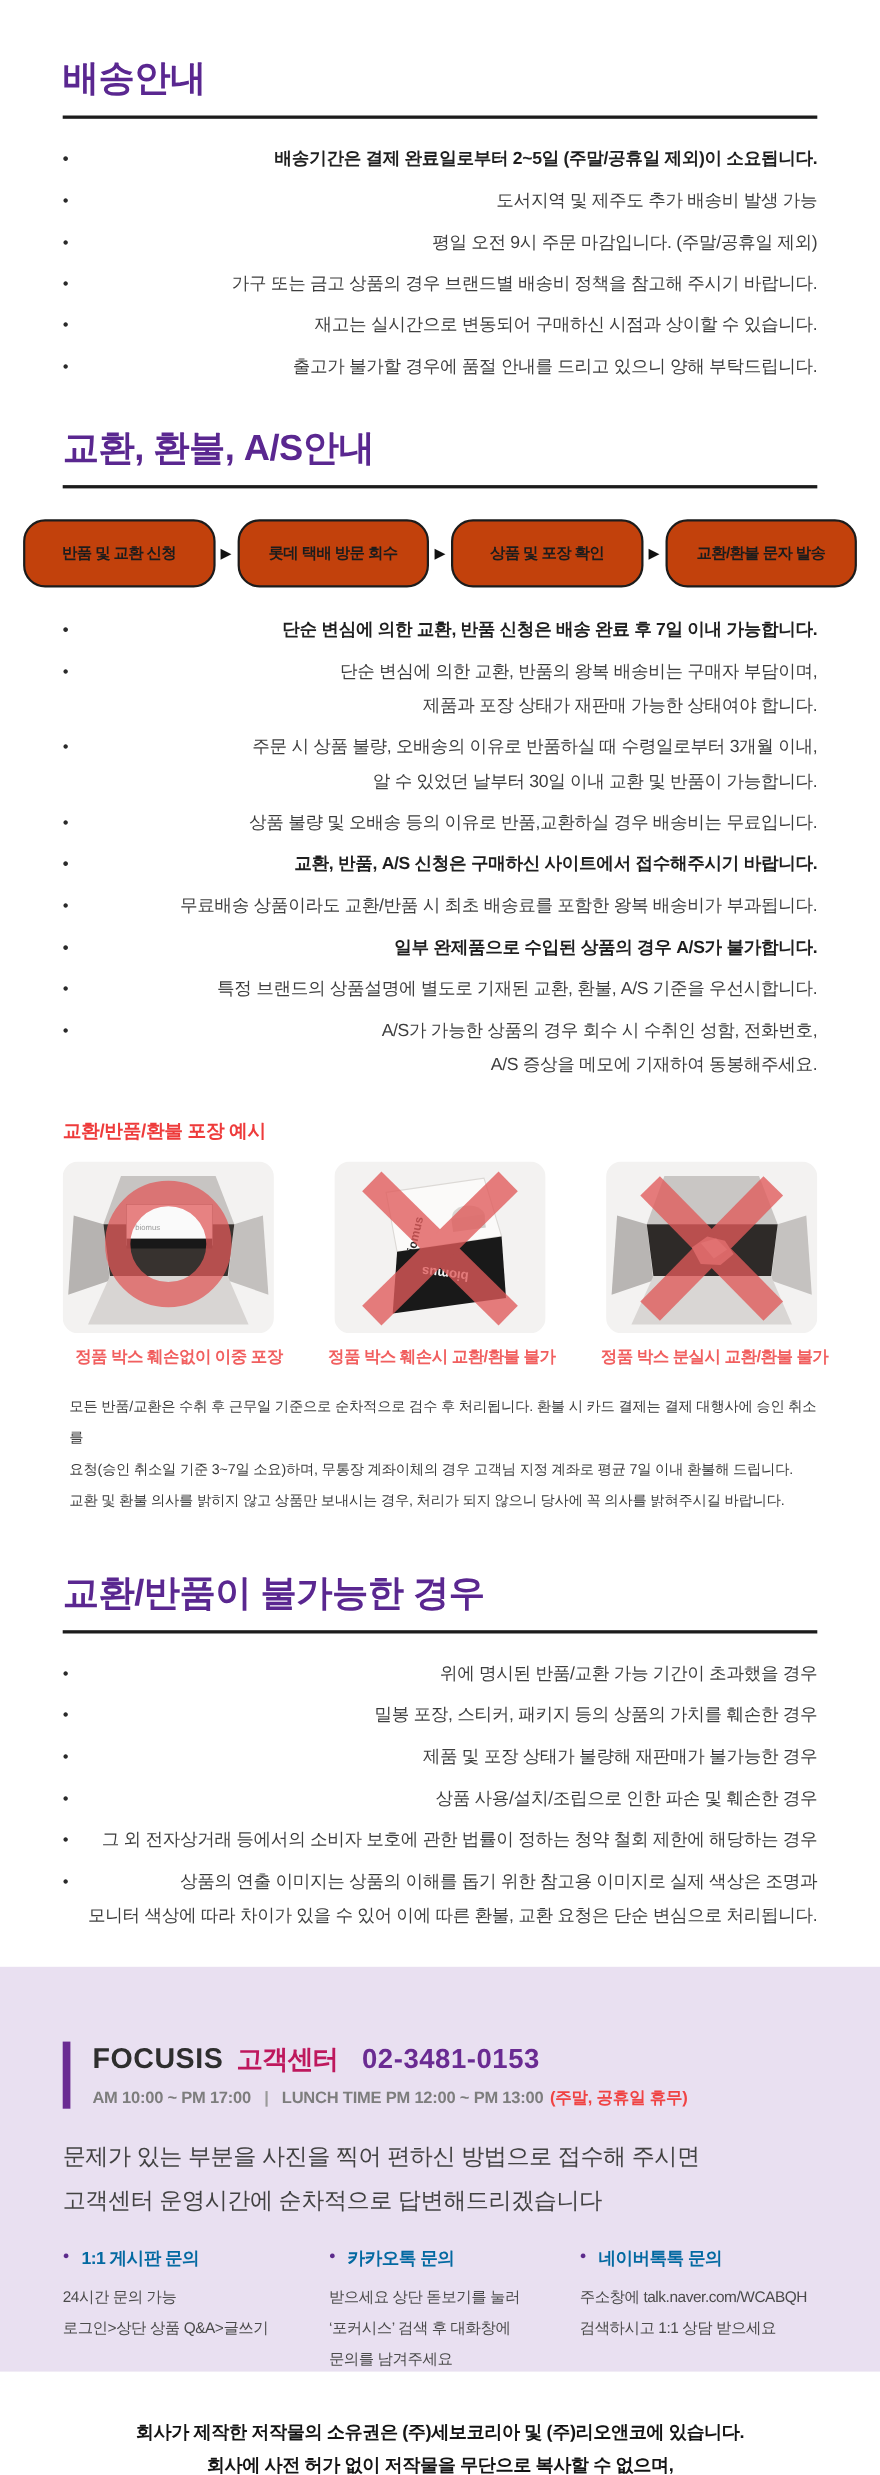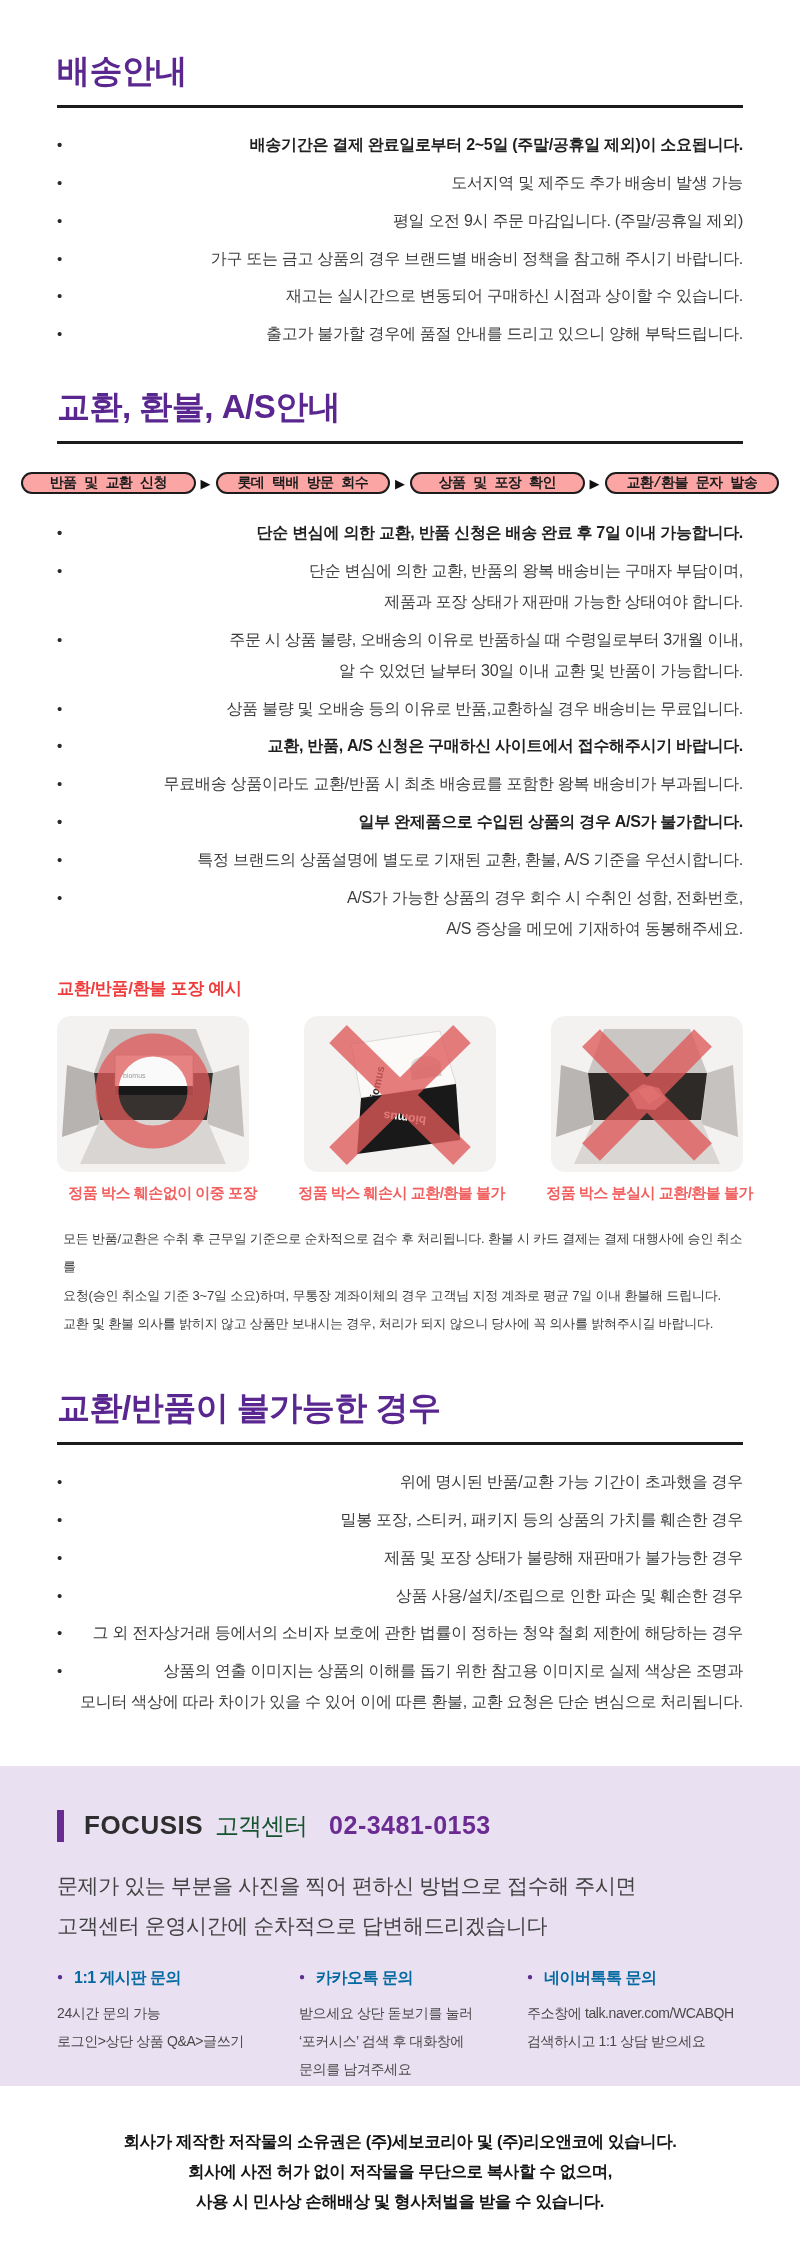--- a/index.html
+++ b/index.html
@@ -16,39 +16,39 @@
   
   ul.bullets { list-style:none; margin:0; padding:0; }
   ul.bullets li { position:relative; padding-left:17px; font-size:16px; line-height:1.18; margin-bottom:19px; color:#3d3d3d; letter-spacing:-0.3px;text-align:right; }
   ul.bullets li::before { content:"•"; position:absolute; left:0; top:0; color:#2a2a2a; font-size:15px; }
   ul.bullets li.b { font-weight:800; color:#1f1f1f; }
   ul.bullets li.cont { margin-top:-7px; }
   ul.bullets li.cont::before { content:""; }
 
   
   .steps { display:flex; align-items:center; justify-content:space-between; margin:0 -36px 30px -36px; }
-  .pill { flex:1; border:2px solid #1c1c1c; border-radius:20px; background:#fca5a5; text-align:center;
-          font-size:14px; font-weight:800; color:#1c1c1c; padding:0 2px; letter-spacing:-0.6px; white-space:nowrap;font-family:Liberation Mono, monospace; }
+  .pill { flex:1; border:2px solid #1c1c1c; border-radius:20px; background:#c2410c; text-align:center;
+          font-size:14px; font-weight:800; color:#1c1c1c; padding:20px 2px; letter-spacing:-0.6px; white-space:nowrap; }
   .step-arrow { flex:0 0 auto; color:#111; font-size:13px; margin:0 5px; }
 
   
   .pack-title { color:#ee3b3b; font-weight:800; font-size:17px; margin:38px 0 16px 0; letter-spacing:-0.3px; }
   .tiles { display:flex; justify-content:space-between; }
   .tile { width:192px; }
   .tile svg { display:block; width:192px; height:156px; }
   .captions { display:flex; justify-content:space-between; margin-top:12px; }
   .cap { width:210px; text-align:right; color:#f15f5f; font-size:15px; font-weight:700; letter-spacing:-0.5px; }
   .pack-note { margin-top:22px; font-size:13px; line-height:2.2; color:#3b3b3b; letter-spacing:-0.2px; padding-left:6px; }
 
   
-  .cs-band { background:#e9e0f1; margin-top:54px; padding:44px 57px 0 57px; height:320px; }
+  .cs-band { background:#e9e0f1; margin-top:36px; padding:68px 57px 0 57px; height:368px; }
   .cs-header { border-left:7px solid #6a2b92; padding-left:20px; }
   .cs-line1 { display:flex; align-items:baseline; }
   .cs-brand { font-size:26px; font-weight:800; color:#2e2e2e; letter-spacing:0.5px; }
-  .cs-label { font-size:24px; font-weight:400; color:#14532d; margin-left:12px; letter-spacing:-1px; }
+  .cs-label { font-size:24px; font-weight:700; color:#be185d; margin-left:12px; letter-spacing:-1px; }
   .cs-phone { font-size:25px; font-weight:800; color:#6a2b92; margin-left:22px; letter-spacing:0.5px; }
   .cs-hours { margin-top:10px; font-size:15px; font-weight:700; color:#7d7d7d; letter-spacing:-0.2px; }
   .cs-hours .divider { margin:0 12px; color:#9a9a9a; }
   .cs-hours .closed { color:#f04343; margin-left:6px; }
   .cs-desc { margin-top:24px; font-size:21px; line-height:1.9; color:#424242; letter-spacing:-0.4px; }
   .channels { display:flex; margin-top:22px; }
   .channel { font-size:14px; color:#4a4a4a; letter-spacing:-0.4px; }
   .channel.c1 { width:242px; }
   .channel.c2 { width:228px; }
   .channel.c3 { flex:1; }
@@ -188,20 +188,23 @@
     </div>
   </div>
 
   <div class="cs-band">
     <div class="cs-header">
       <div class="cs-line1">
         <span class="cs-brand">FOCUSIS</span>
         <span class="cs-label">고객센터</span>
         <span class="cs-phone">02-3481-0153</span>
       </div>
+      <div class="cs-hours">
+        <span>AM 10:00 ~ PM 17:00</span><span class="divider">|</span><span>LUNCH TIME PM 12:00 ~ PM 13:00</span><span class="closed">(주말, 공휴일 휴무)</span>
+      </div>
     </div>
 
     <div class="cs-desc">
       <div>문제가 있는 부분을 사진을 찍어 편하신 방법으로 접수해 주시면</div>
       <div>고객센터 운영시간에 순차적으로 답변해드리겠습니다</div>
     </div>
 
     <div class="channels">
       <div class="channel c1">
         <div class="ch-title">1:1 게시판 문의</div>

